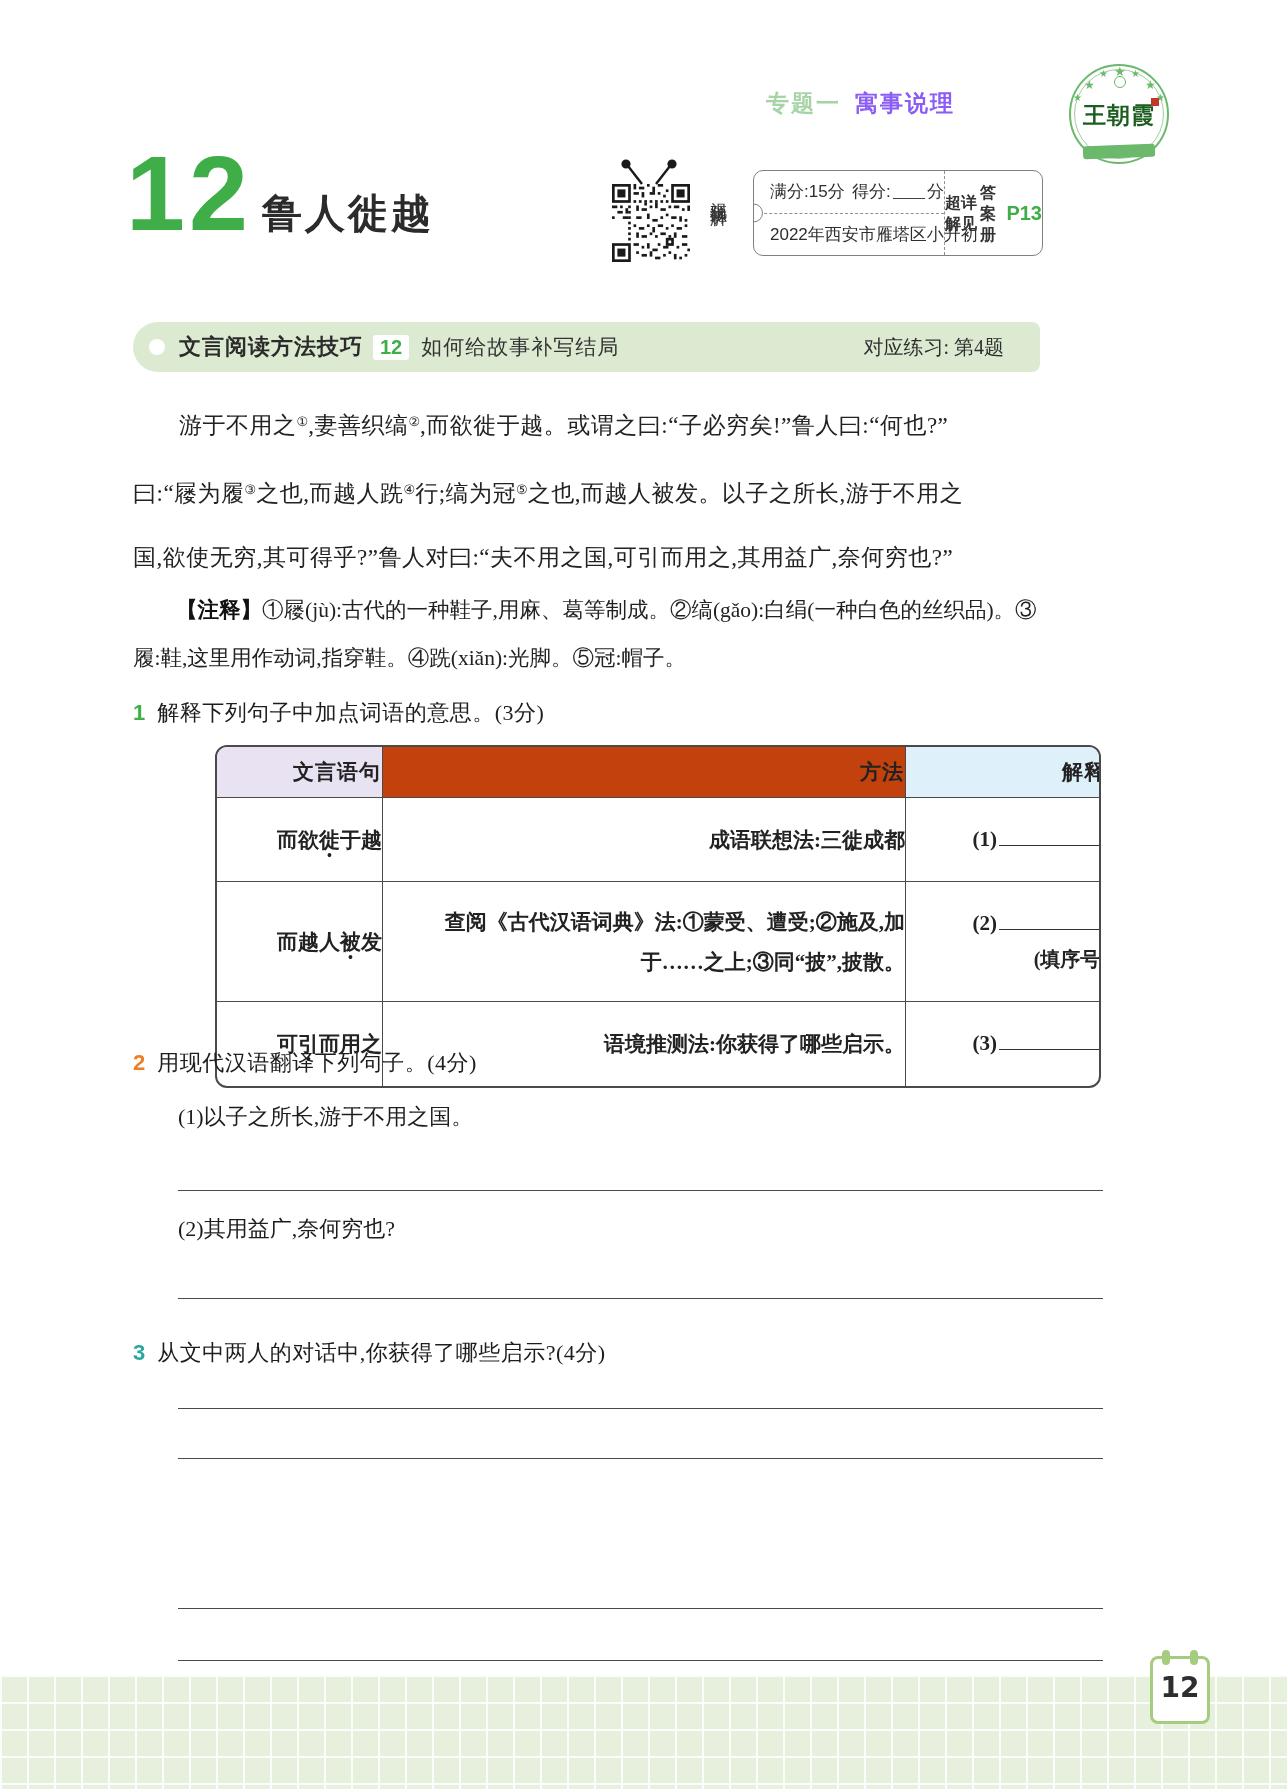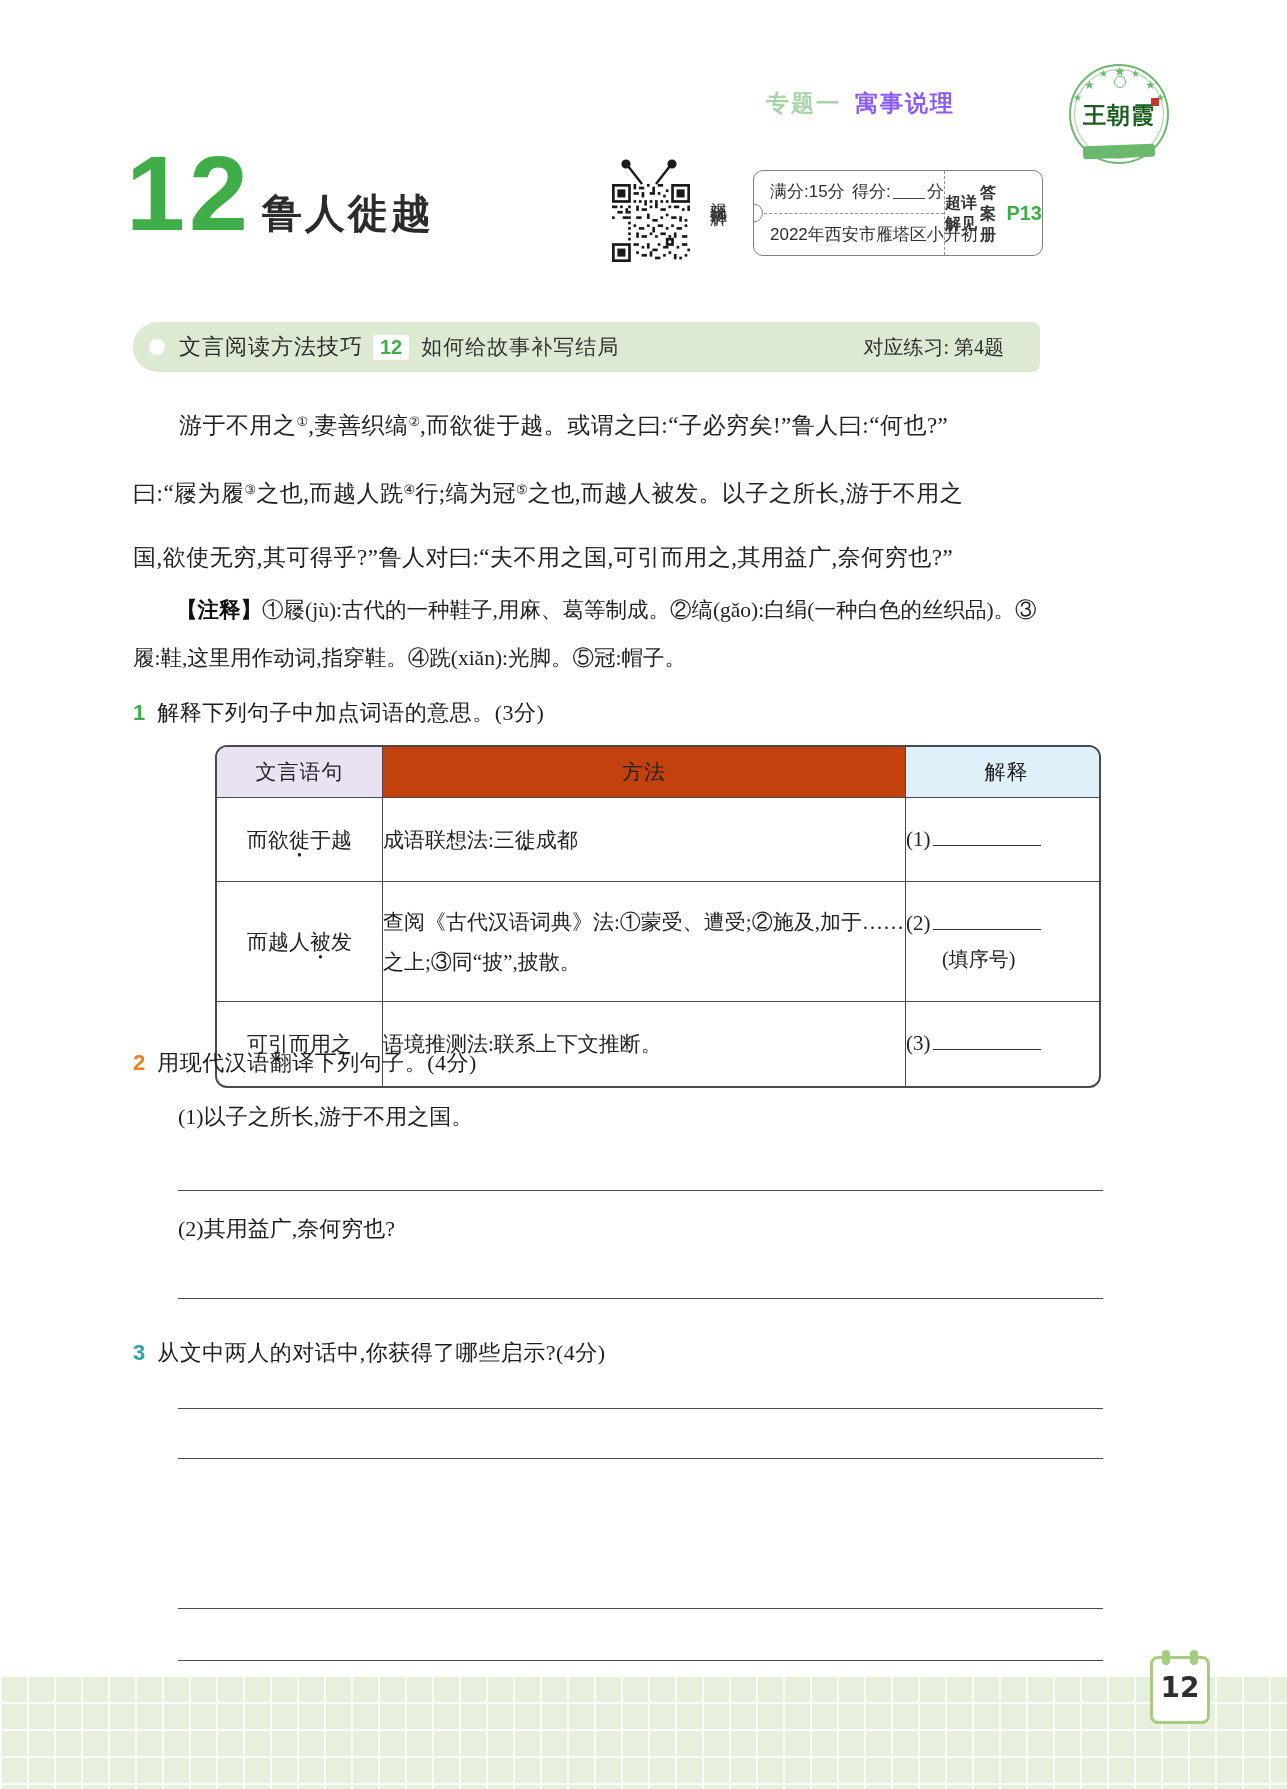--- a/index.html
+++ b/index.html
@@ -38,21 +38,21 @@
   .sb-row.first{border-bottom:1.5px dashed #909090;}
   .sb-blank{display:inline-block;width:62px;border-bottom:1.5px solid #444;height:14px;margin:0 2px;}
   .sb-right{flex:1;border-left:1.5px dashed #909090;display:flex;align-items:center;justify-content:center;
             font-size:16px;font-weight:bold;color:#333;line-height:21px;}
   .sb-right .pnum{color:#3fae49;font-size:20px;margin-top:1px;}
 
   
   .banner{position:absolute;left:133px;top:322px;width:907px;height:50px;background:#dcead2;
           border-radius:25px 8px 8px 25px;display:flex;align-items:center;}
   .banner .dot{width:16px;height:16px;border-radius:50%;background:#fff;margin-left:16px;}
-  .banner .blab{margin-left:14px;font-size:22px;font-weight:normal;color:#2b2b2b;letter-spacing:1px;}
+  .banner .blab{margin-left:14px;font-size:22px;font-weight:bold;color:#2b2b2b;letter-spacing:1px;}
   .banner .bnum{margin-left:10px;background:#fff;color:#3fae49;font-weight:bold;font-size:20px;
                 padding:1px 7px;border-radius:3px;}
   .banner .btit{margin-left:12px;font-family:"Liberation Serif",serif;font-size:21px;color:#333;letter-spacing:1px;}
   .banner .bref{margin-left:auto;margin-right:36px;font-family:"Liberation Serif",serif;font-size:20px;color:#2e2e2e;}
 
   
   .passage{position:absolute;left:133px;top:390px;width:912px;font-family:"Liberation Serif",serif;
            font-size:23px;line-height:64px;color:#222;letter-spacing:.5px;}
   .passage .ln{white-space:nowrap;}
   .passage .ln.indent{padding-left:46px;}
@@ -67,21 +67,21 @@
   .q{position:absolute;left:133px;display:flex;align-items:flex-start;}
   .qnum{font-size:22px;font-weight:bold;margin-right:12px;line-height:30px;}
   .qnum.green{color:#3fae49;} .qnum.orange{color:#ef7d22;} .qnum.teal{color:#28a7a0;}
   .qtext{font-family:"Liberation Serif",serif;font-size:22px;color:#1d1d1d;line-height:30px;letter-spacing:.5px;}
   .sub{position:absolute;left:178px;font-family:"Liberation Serif",serif;font-size:22px;color:#1d1d1d;}
   .ansline{position:absolute;left:178px;width:925px;border-top:1.5px solid #4a4a4a;}
 
   
   .tblwrap{position:absolute;left:215px;top:745px;width:882px;border:2px solid #4a4a4a;border-radius:12px;overflow:hidden;}
   table.m{border-collapse:collapse;width:100%;table-layout:fixed;}
-  table.m td,table.m th{border:1.5px solid #4a4a4a;font-weight:normal;}
+  table.m td,table.m th{border:1.5px solid #4a4a4a;font-weight:bold;text-align:right;}
   table.m tr td:first-child,table.m tr th:first-child{border-left:none;}
   table.m tr td:last-child,table.m tr th:last-child{border-right:none;}
   table.m tr:first-child th{border-top:none;}
   table.m tr:last-child td{border-bottom:none;}
   .col1{width:163px;} .col2{width:520px;} .col3{width:199px;}
   th.h1{background:#e9e2f3;} th.h2{background:#c2410c;} th.h3{background:#def0f9;}
   table.m th{height:48px;font-family:"Liberation Serif",serif;font-size:21px;color:#222;letter-spacing:1px;}
   table.m td{font-family:"Liberation Serif",serif;font-size:21px;color:#222;padding:10px 0;}
   td.phrase{text-align:center;}
   td.method{padding-left:14px;padding-right:10px;line-height:40px;}
@@ -315,21 +315,21 @@
         <td class="ans"><span>(1)</span><span class="tblank"></span></td>
       </tr>
       <tr class="r2">
         <td class="phrase"><span>而越人</span><span class="emdot">被</span><span>发</span></td>
         <td class="method"><span>查阅《古代汉语词典》法:①蒙受、遭受;②施及,加于……之上;③同“披”,披散。</span><span class="emdot"></span><span></span></td>
         <td class="ans"><span>(2)</span><span class="tblank"></span>
           <div class="fillnote">(填序号)</div></td>
       </tr>
       <tr class="r3">
         <td class="phrase"><span>可</span><span class="emdot">引</span><span>而用之</span></td>
-        <td class="method"><span>语境推测法:联系上下文推断。</span><span class="emdot"></span><span></span></td>
+        <td class="method"><span>语境推测法:你获得了哪些启示。</span><span class="emdot"></span><span></span></td>
         <td class="ans"><span>(3)</span><span class="tblank"></span></td>
       </tr>
     </tbody>
       </table>
   </div>
 
   <div class="q" style="top:1048px;">
     <span class="qnum orange">2</span>
     <span class="qtext">用现代汉语翻译下列句子。(4分)</span>
   </div>

